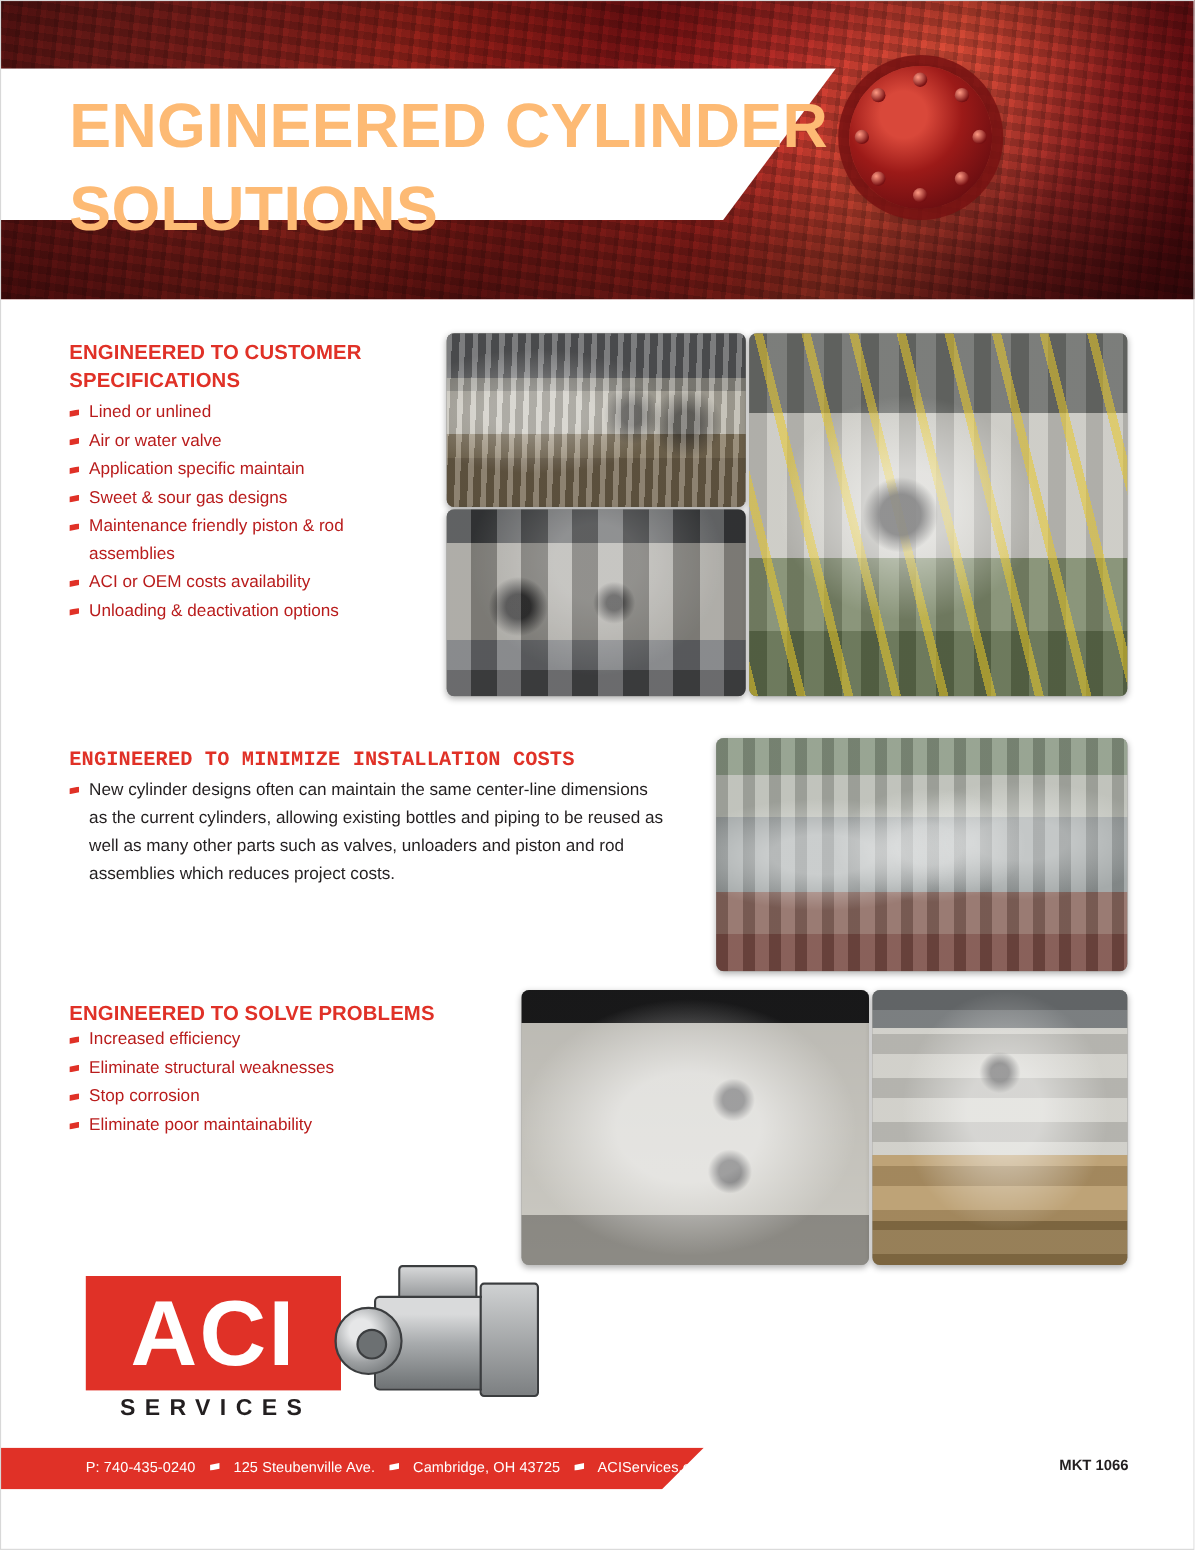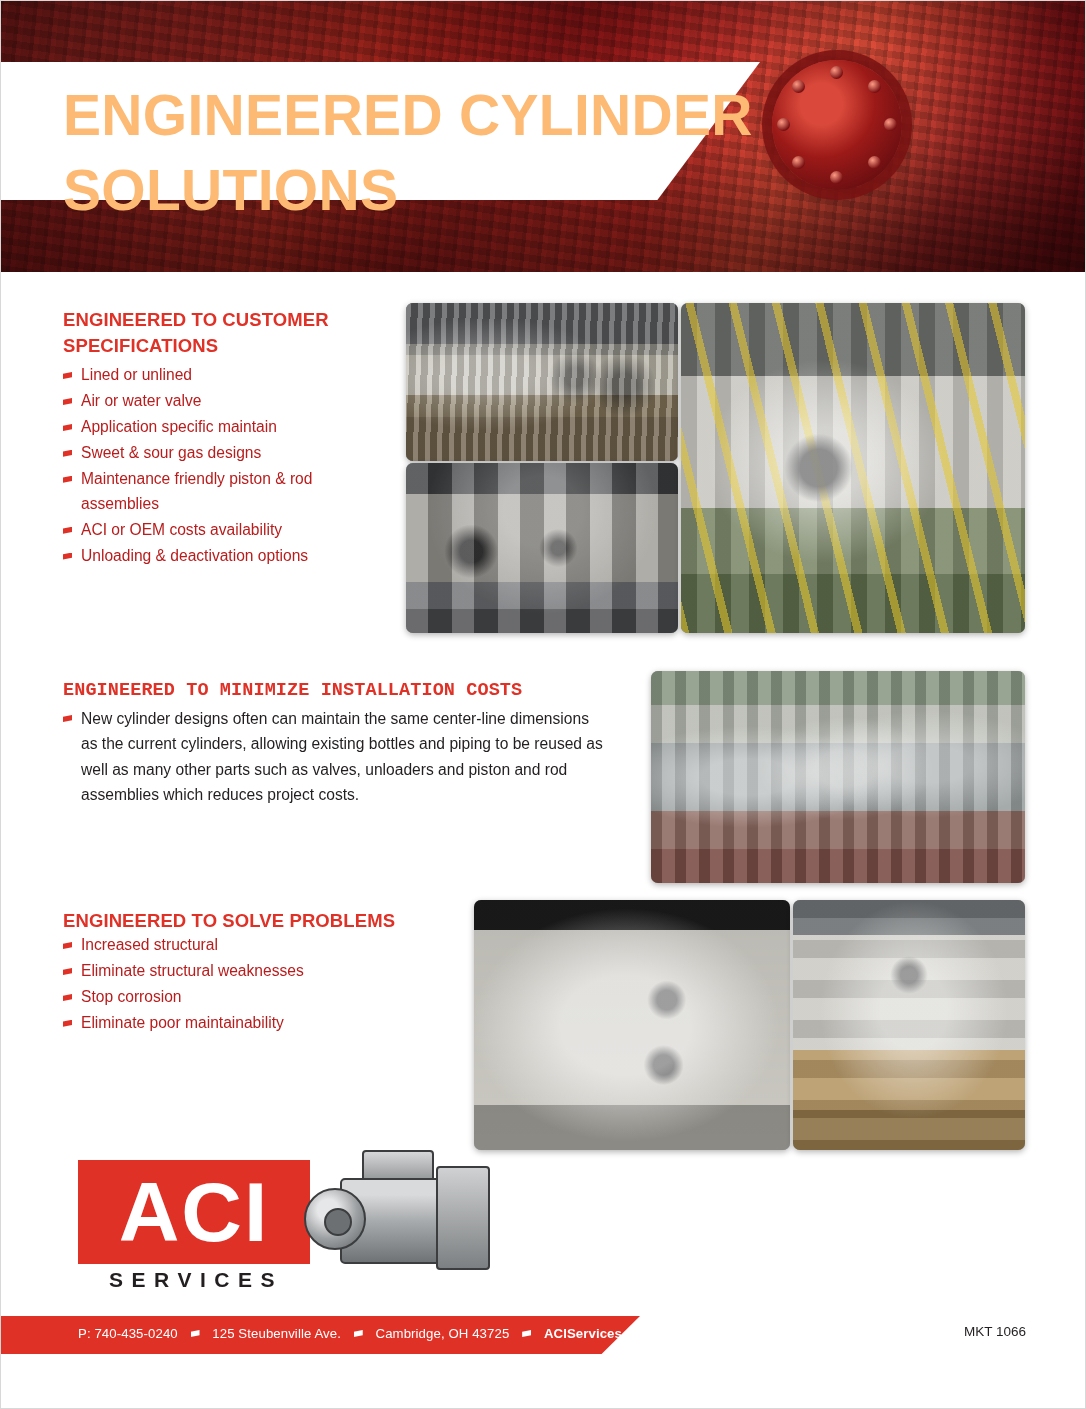--- a/index.html
+++ b/index.html
@@ -302,21 +302,21 @@
     width: 9px; height: 7px;
     margin: 0 9px 1px 9px;
     background: #ffffff;
     clip-path: polygon(0 25%, 100% 0, 100% 75%, 0 100%);
   }
   .footer-code {
     position: absolute;
     right: 60px; top: 1324px;
     color: #231f20;
     font-size: 13.5px;
-    font-weight: 400;
+    font-weight: 700;
   }
   .page-edge {
     position: absolute; left: 0; top: 0; width: 1086px; height: 1409px;
     border: 1px solid #d8d8d8;
     pointer-events: none;
   }
 </style>
 </head>
 <body>
 
@@ -362,21 +362,21 @@
 
 <div class="para" style="left:63px; top:706px; width:540px;">New cylinder designs often can maintain the same center-line dimensions as the current cylinders, allowing existing bottles and piping to be reused as well as many other parts such as valves, unloaders and piston and rod assemblies which reduces project costs.</div>
 
 <div class="photo" style="left:651px; top:671px; width:374px; height:212px;">
   <div class="tex tex-d"></div>
 </div>
 
 <div class="section-heading" style="left:63px; top:908px; width:440px;">ENGINEERED TO SOLVE PROBLEMS</div>
 
 <ul class="bullets" style="left:63px; top:933px; width:340px;">
-  <li>Increased structural</li>
+  <li>Increased efficiency</li>
   <li>Eliminate structural weaknesses</li>
   <li>Stop corrosion</li>
   <li>Eliminate poor maintainability</li>
 </ul>
 
 <div class="photo" style="left:474px; top:900px; width:316px; height:250px;">
   <div class="tex tex-e"></div>
 </div>
 <div class="photo" style="left:793px; top:900px; width:232px; height:250px;">
   <div class="tex tex-f"></div>
@@ -395,17 +395,17 @@
 </div>
 
 <div class="footer-bar"></div>
 <div class="footer-text">
   <span>P: 740-435-0240</span>
   <span class="footer-sep"></span>
   <span>125 Steubenville Ave.</span>
   <span class="footer-sep"></span>
   <span>Cambridge, OH 43725</span>
   <span class="footer-sep"></span>
-  <span style="font-weight:700;">ACIServices.com</span>
+  <span style="font-weight:400;">ACIServices.com</span>
 </div>
 <div class="footer-code">MKT 1066</div>
 
 <div class="page-edge"></div>
 
 </body></html>

